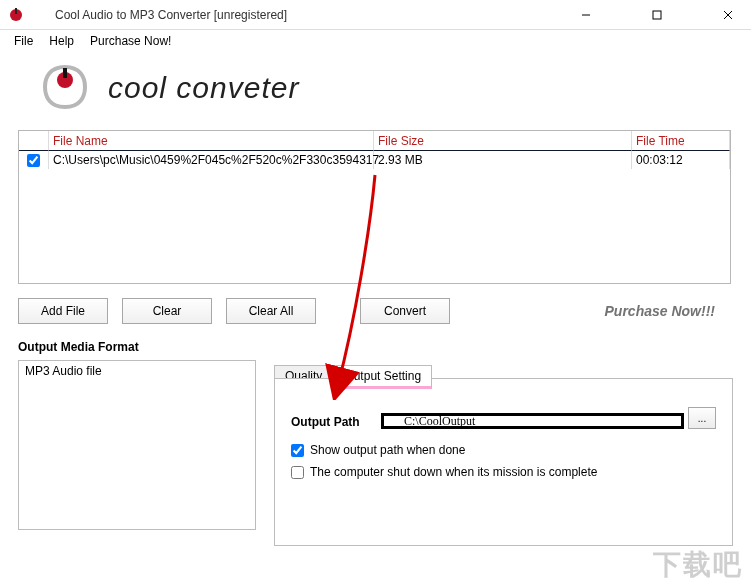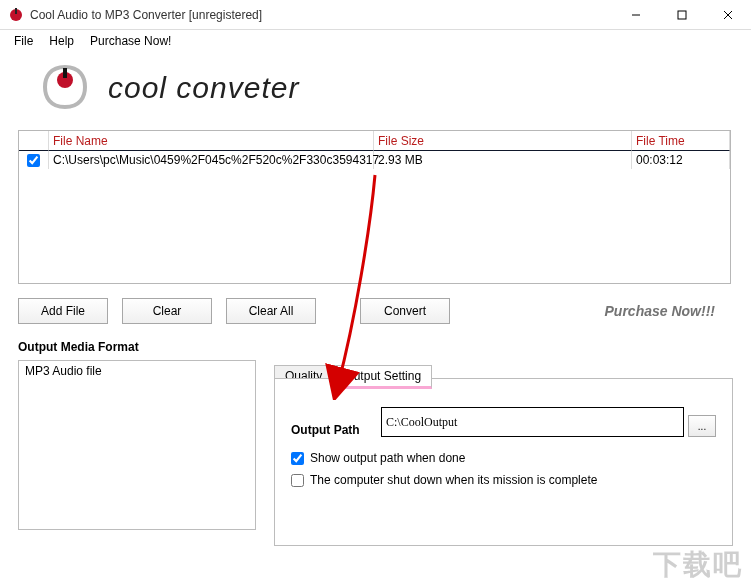--- a/index.html
+++ b/index.html
@@ -1,17 +1,17 @@
 <!DOCTYPE html>
 <html><head>
 <meta charset="utf-8">
 <style>
   * { box-sizing: border-box; margin: 0; padding: 0; }
   body { width: 751px; height: 584px; font-family: "Segoe UI", Tahoma, sans-serif; font-size: 12px; background: #fff; color: #000; position: relative; overflow: hidden; }
-  .titlebar { display: flex; align-items: center; height: 30px; border-bottom: 1px solid #ddd; }
+  .titlebar { display: flex; align-items: center; height: 30px; border-bottom: 1px solid #ddd; gap: 25px; }
   .titlebar .app-icon { width: 16px; height: 16px; margin: 0 6px 0 8px; display: inline-flex; align-items: center; }
   .titlebar .title { flex: 0 0 auto; font-size: 12px; color: #333; }
   .titlebar .spacer { flex: 1; }
   .winbtn { width: 46px; height: 30px; display: flex; align-items: center; justify-content: center; color: #333; }
   .menubar { display: flex; align-items: center; padding: 2px 6px; height: 22px; }
   .menubar .mitem { padding: 2px 8px; font-size: 12px; color: #000; }
   .logo { margin: 10px 0 8px 30px; height: 60px; }
   .panel { margin: 0 18px; }
   .file-table { width: 713px; border: 1px solid #b7b7b7; background: #fff; }
   .ft-head { display: flex; background: #fff; height: 20px; }
@@ -30,21 +30,21 @@
   .omf-label { font-weight: bold; font-size: 12px; margin: 6px 0 6px 0; }
   .omf-list { width: 238px; height: 170px; border: 1px solid #bcbcbc; background: #fff; }
   .omf-list .li { padding: 3px 6px; font-size: 12px; }
   .tabarea { margin-left: 18px; flex: 1; }
   .tabs { display: flex; }
   .tab { padding: 3px 10px; font-size: 12px; border: 1px solid #bcbcbc; border-bottom: none; background: #f0f0f0; margin-right: 0; position: relative; top: 11px; }
   .tab.active { background: #fff; border-bottom: 3px solid #f9a8d4; z-index: 2; }
   .tabbody { border: 1px solid #bcbcbc; padding: 28px 16px 16px 16px; height: 168px; background: #fff; position: relative; }
   .oprow { display: flex; align-items: flex-end; margin-bottom: 14px; }
   .oprow .lbl { font-weight: bold; width: 90px; font-size: 12px; }
-  .oprow input[type=text] { flex: 1; border: 1px solid #000000; height: 30px; padding: 0 4px; font-family: "Segoe UI"; font-size: 12px; }
+  .oprow input[type=text] { flex: 1; border: 3px solid #000000; height: 16px; padding: 0 20px; font-family: "Segoe UI"; font-size: 12px; }
   .browsebtn { width: 28px; height: 22px; border: 1px solid #a7a7a7; background: linear-gradient(#fefefe,#ececec); margin-left: 4px; font-size: 10px; cursor: pointer; }
   .chkrow { display: flex; align-items: center; margin: 6px 0 8px 0; font-size: 12px; }
   .chkrow input { margin-right: 6px; width: 13px; height: 13px; }
   .arrow { position: absolute; z-index: 50; pointer-events: none; }
   .watermark { position: absolute; right: 8px; bottom: 0; opacity: 0.25; color: #444; font-size: 28px; font-weight: bold; letter-spacing: 2px; }
 </style>
 </head>
 <body>
 
 <div class="titlebar">

